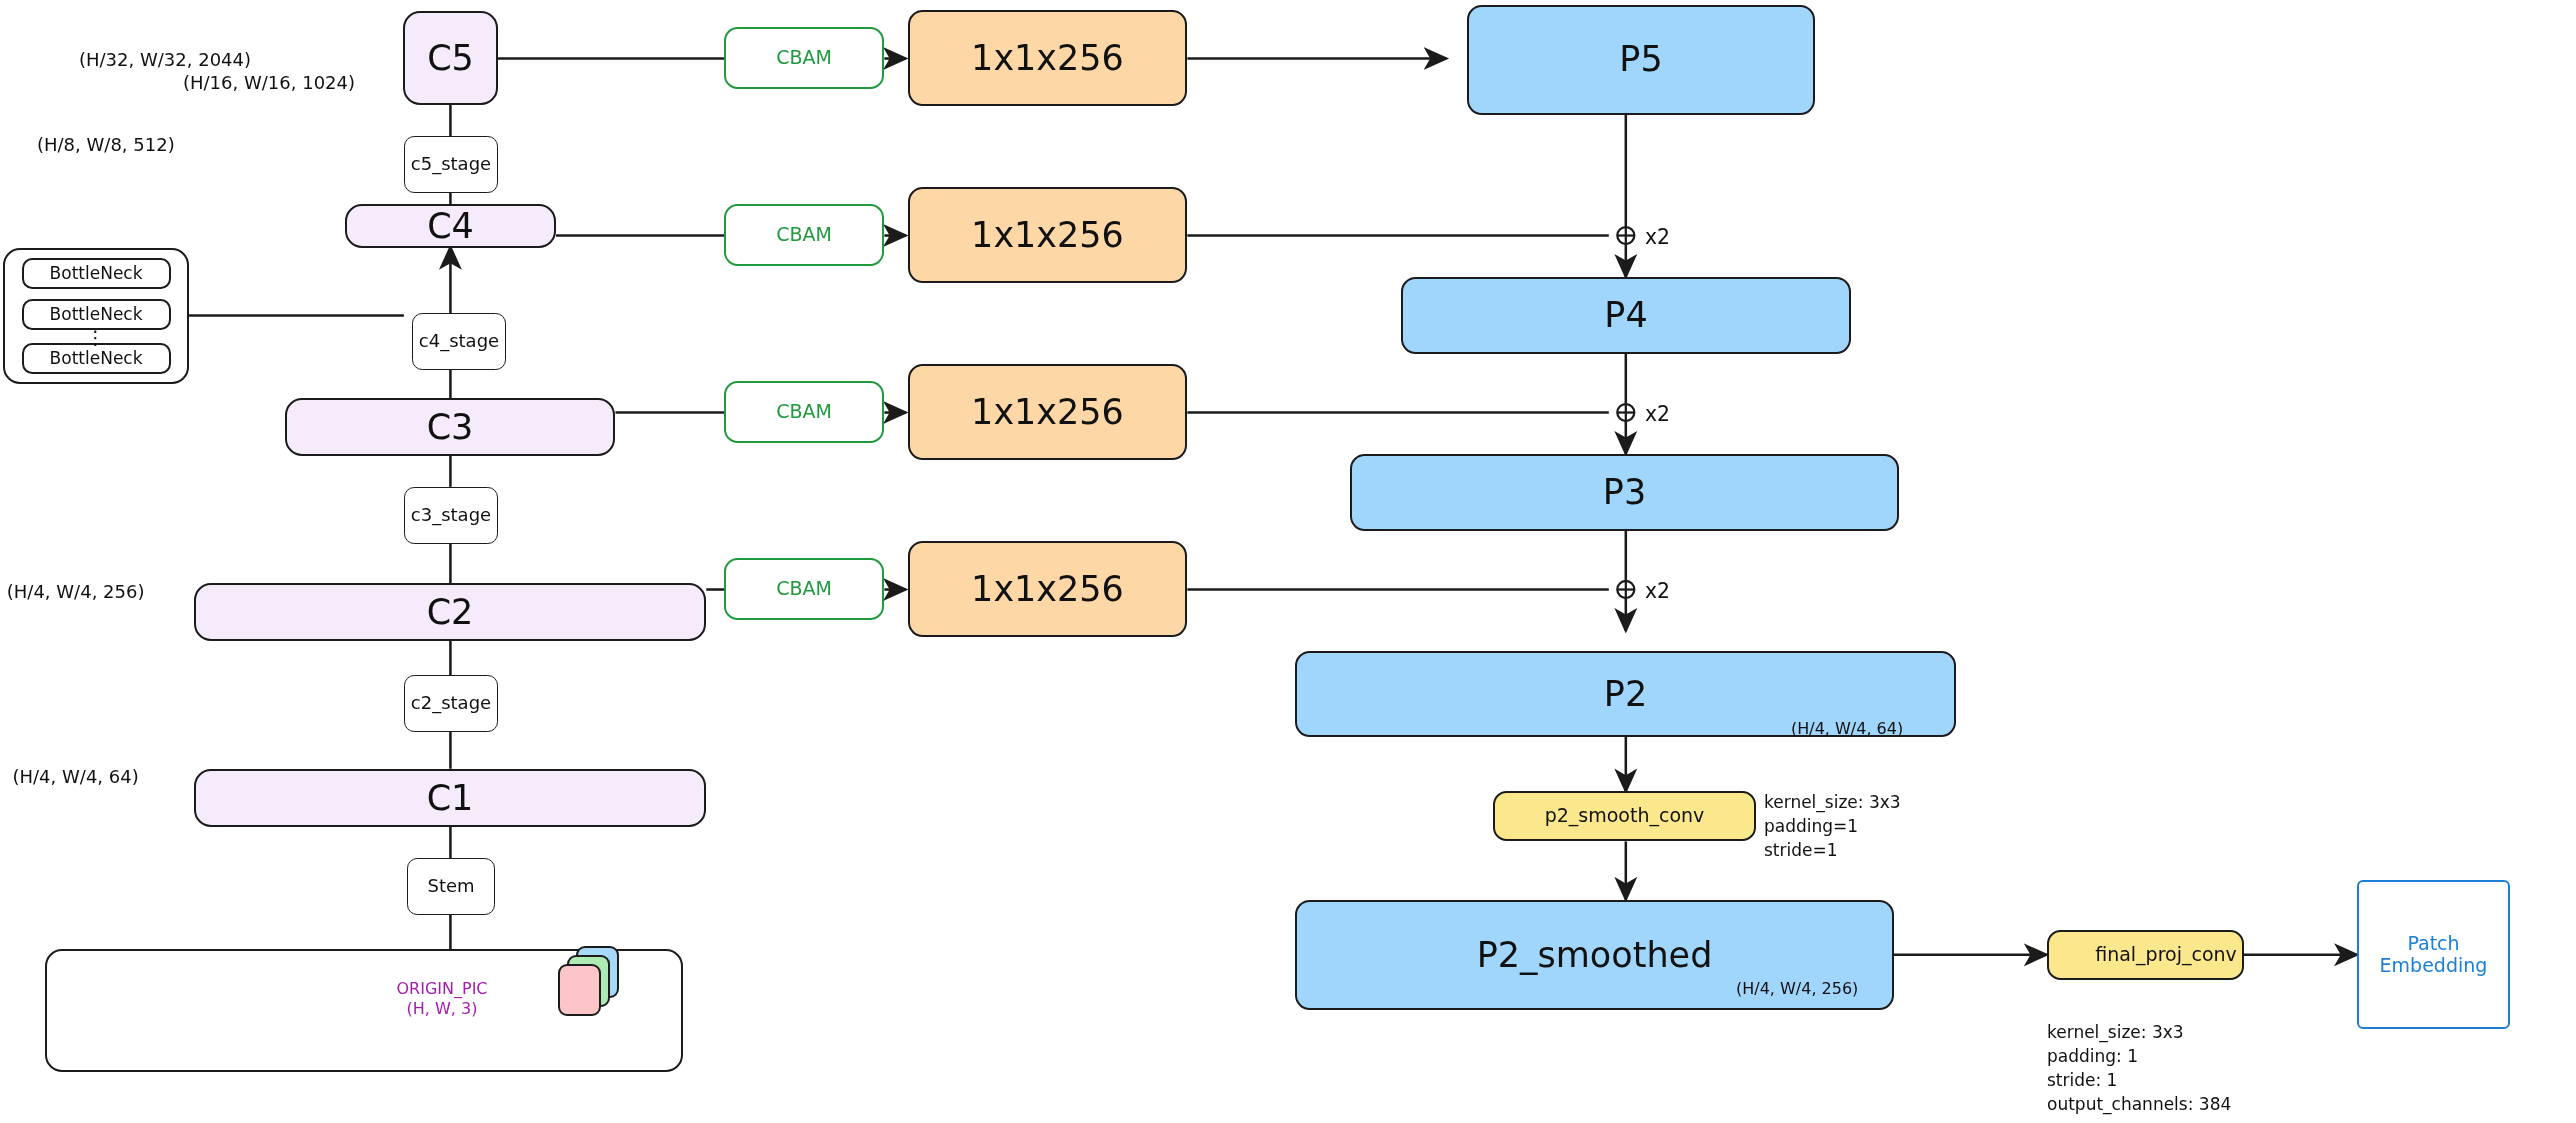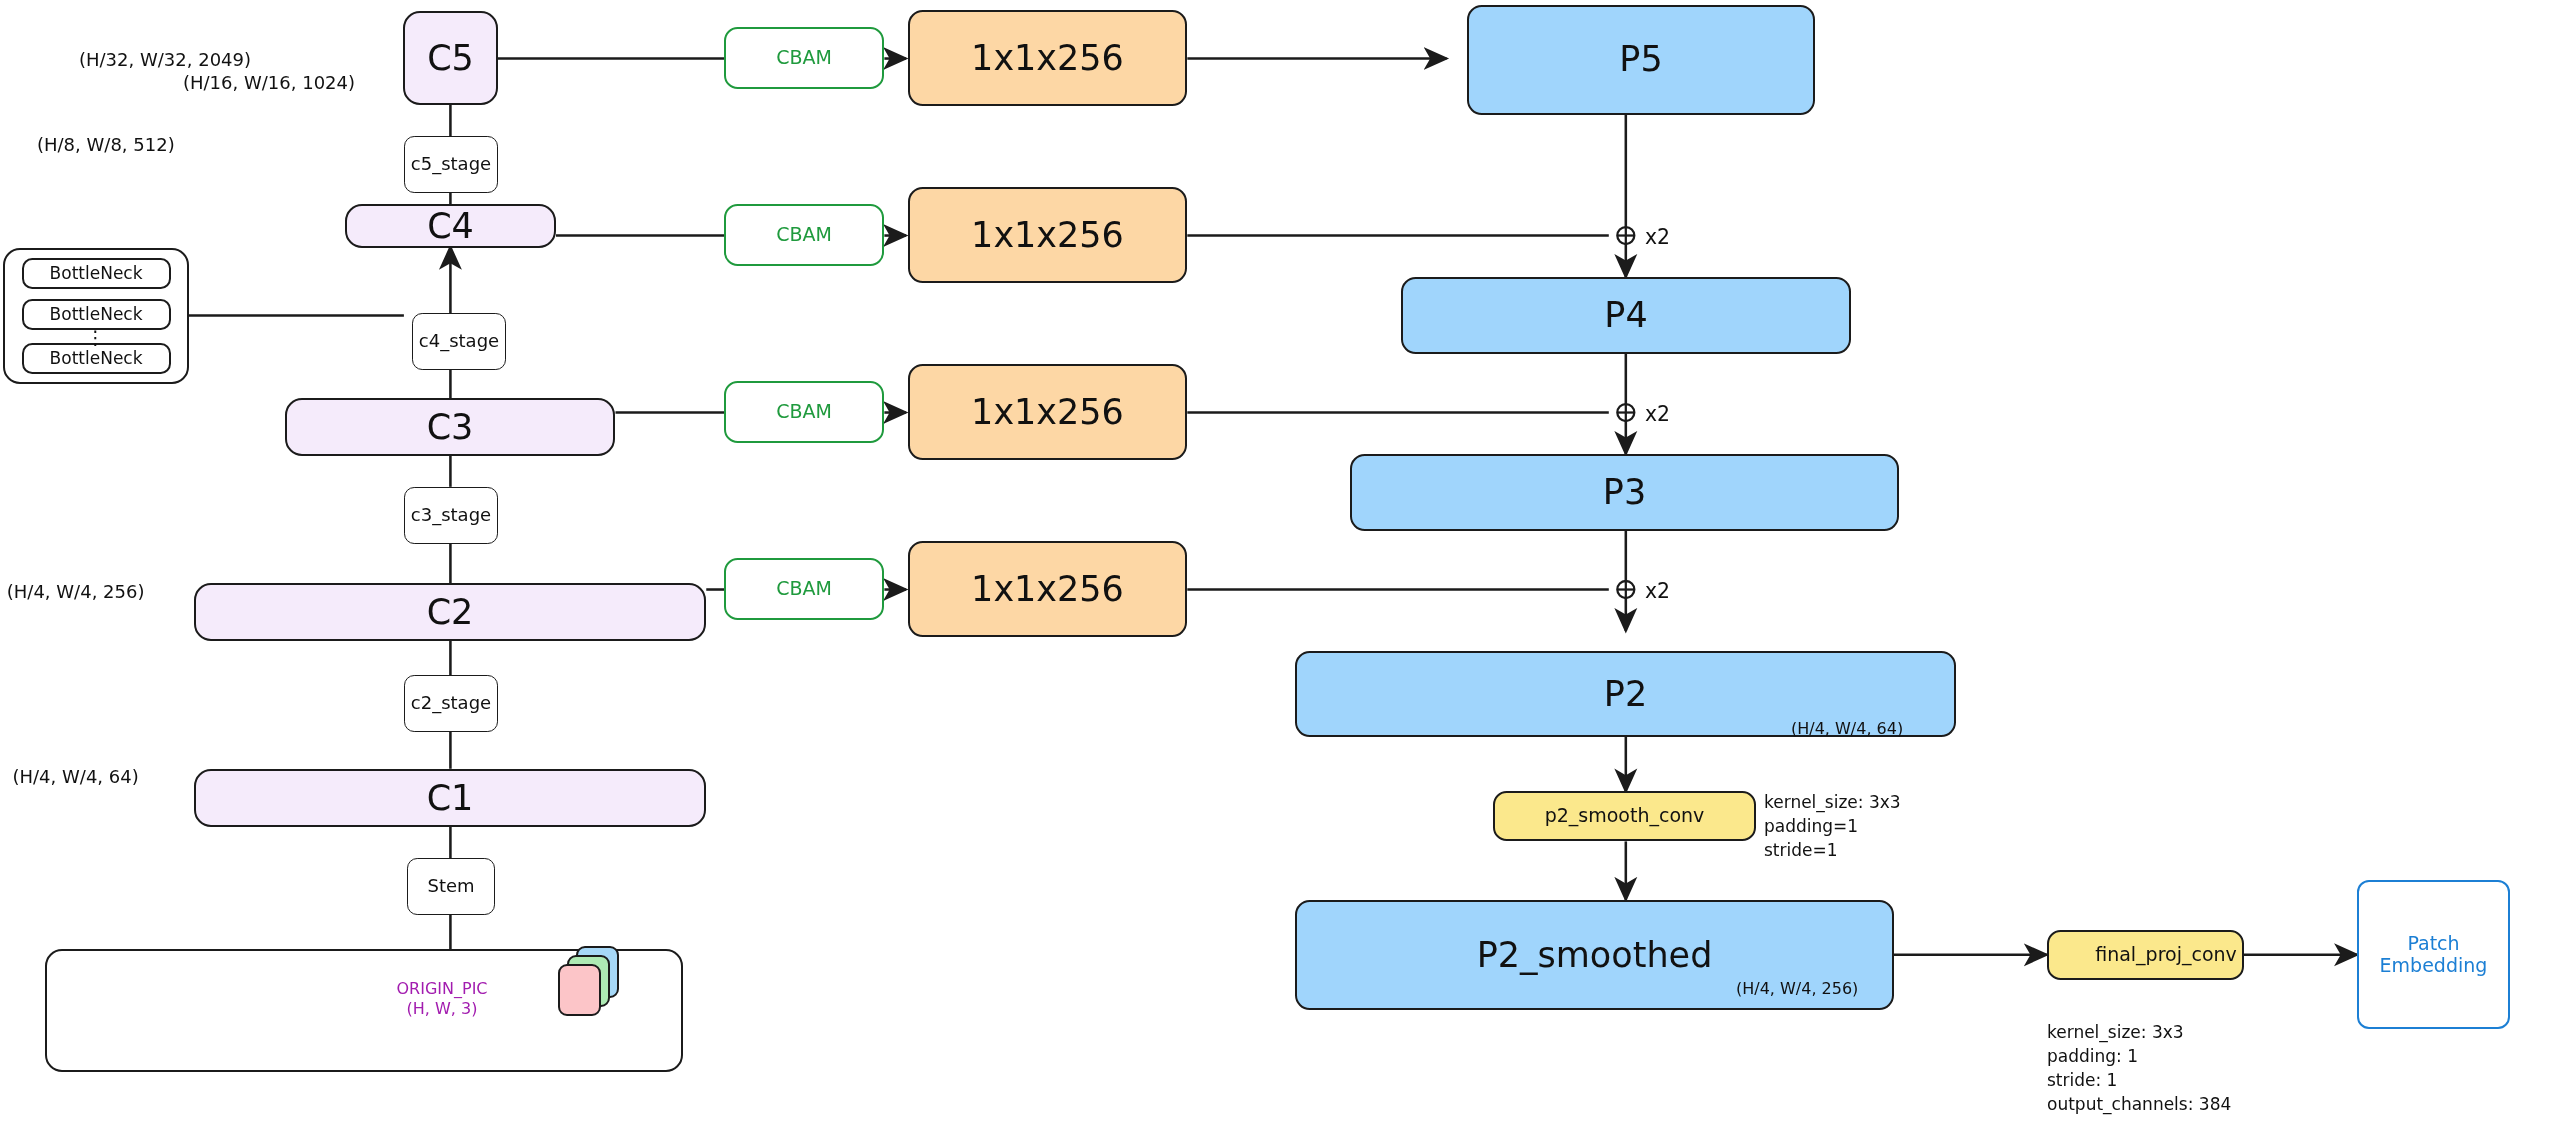--- a/index.html
+++ b/index.html
@@ -63,21 +63,21 @@
     border: 2.3px solid #1f9a3d;
     color: #1f9a3d;
     font-size: 19px;
     border-radius: 13.6px;
   }
   .patch-block {
     background: #ffffff;
     border: 2.3px solid #1c7fd4;
     color: #1c7fd4;
     font-size: 19px;
-    border-radius: 12px;
+    border-radius: 6px;
   }
   .stage-block {
     background: #ffffff;
     font-size: 18px;
     border-radius: 10.2px;
     border-width: 1.7px;
   }
   .bn-block {
     background: #ffffff;
     font-size: 17px;
@@ -221,21 +221,21 @@
       <path d="M2851,415 L2881,415"></path>
         <path d="M2866,400 L2866,430"></path>
       <path d="M2851,727 L2881,727"></path>
         <path d="M2866,712 L2866,742"></path>
       <path d="M2851,1039 L2881,1039"></path>
         <path d="M2866,1024 L2866,1054"></path>
     </g>
   </svg>
 
   <div class="node c-block" style="left:403px; top:11.3px; width:95px; height:94px;">C5</div>
-  <div class="dim-label" style="left:79px; top:49px;">(H/32, W/32, 2049)</div>
+  <div class="dim-label" style="left:79px; top:49px;">(H/32, W/32, 2044)</div>
 
   <div class="node stage-block" style="left:404px; top:136px; width:94px; height:57px;">c5_stage</div>
 
   <div class="node c-block" style="left:345px; top:204px; width:211px; height:44px;">C4</div>
   <div class="dim-label" style="left:183px; top:72px;">(H/16, W/16, 1024)</div>
 
   <div class="node stage-block" style="left:404px; top:313px; width:94px; height:57px;margin-left:8px;">c4_stage</div>
 
   <div class="node c-block" style="left:285px; top:398px; width:330px; height:58px;">C3</div>
   <div class="dim-label" style="left:37px; top:134px;">(H/8, W/8, 512)</div>

